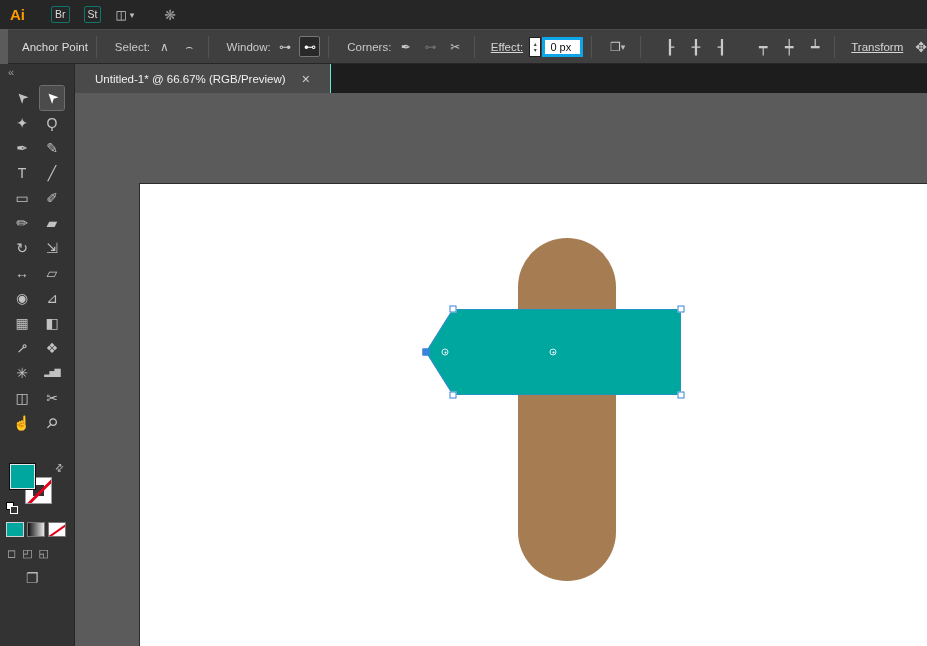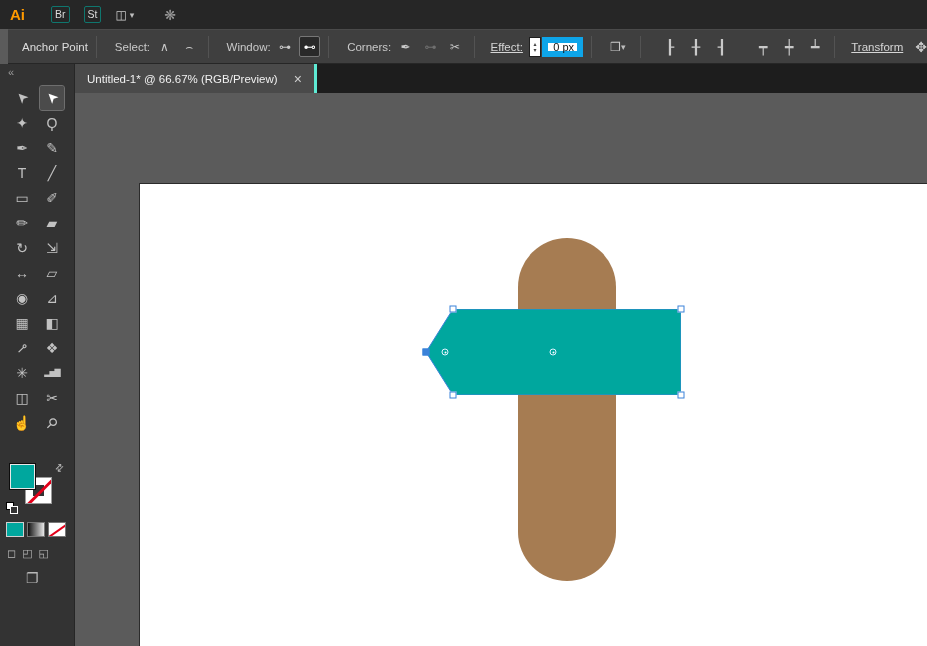--- a/index.html
+++ b/index.html
@@ -32,31 +32,31 @@
   .cb-context{margin-left:14px;color:#dedede;}
   .vsep{width:1px;height:22px;background:#2e2e2e;border-right:1px solid #535353;margin:0 8px;}
   .icon-btn{width:22px;height:21px;margin-left:4px;display:flex;align-items:center;
     justify-content:center;color:#c9c9c9;font-size:12px;border-radius:2px;border:1px solid transparent;}
   .icon-btn.active{background:#292929;border:1px solid #767676;color:#fff;}
   .icon-btn.disabled{opacity:.35;}
   .link-label{margin-left:8px;text-decoration:underline;color:#d6d6d6;}
   .stepper{margin-left:6px;width:13px;height:20px;background:#fff;border:1px solid #1f1f1f;
     display:flex;flex-direction:column;align-items:center;justify-content:center;
     font-size:6px;color:#444;line-height:1;}
-  .num-input{margin-left:1px;width:42px;height:20px;background:#fff;border:6px solid #0ea5e9;
+  .num-input{margin-left:1px;width:42px;height:20px;background:#fff;border:3px solid #0ea5e9;
     color:#111;font-size:11px;display:flex;align-items:center;padding-left:5px;}
   .align-group{display:flex;margin-left:6px;}
   .align-group .icon-btn{font-size:14px;}
   .group-gap{width:10px;}
   .more-icon{margin-left:12px;font-size:14px;color:#c9c9c9;}
 
   
   .tabrow{position:absolute;top:64px;left:75px;right:0;height:29px;background:#1d1d1d;}
   .tab{position:absolute;left:0;top:0;height:29px;background:#4a4a4a;display:flex;
-    align-items:center;padding:0 12px;color:#f0f0f0;font-size:11.5px;border-right:3px solid #5eead4;justify-content:flex-end;}
+    align-items:center;padding:0 20px;color:#f0f0f0;font-size:11.5px;border-right:1px solid #5eead4;justify-content:flex-end;}
   .tab-close{margin-left:16px;color:#cfcfcf;font-size:14px;line-height:1;}
 
   
   .leftpanel{position:absolute;top:64px;left:0;width:75px;bottom:0;background:#333333;
     border-right:1px solid #262626;}
   .collapse{height:16px;color:#9b9b9b;font-size:11px;padding:2px 0 0 8px;}
   .tools{display:grid;grid-template-columns:24px 24px;justify-content:center;
     column-gap:6px;row-gap:1px;margin-top:6px;}
   .tool{width:24px;height:24px;display:flex;align-items:center;justify-content:center;
     color:#c2c2c2;font-size:14px;border-radius:2px;}

